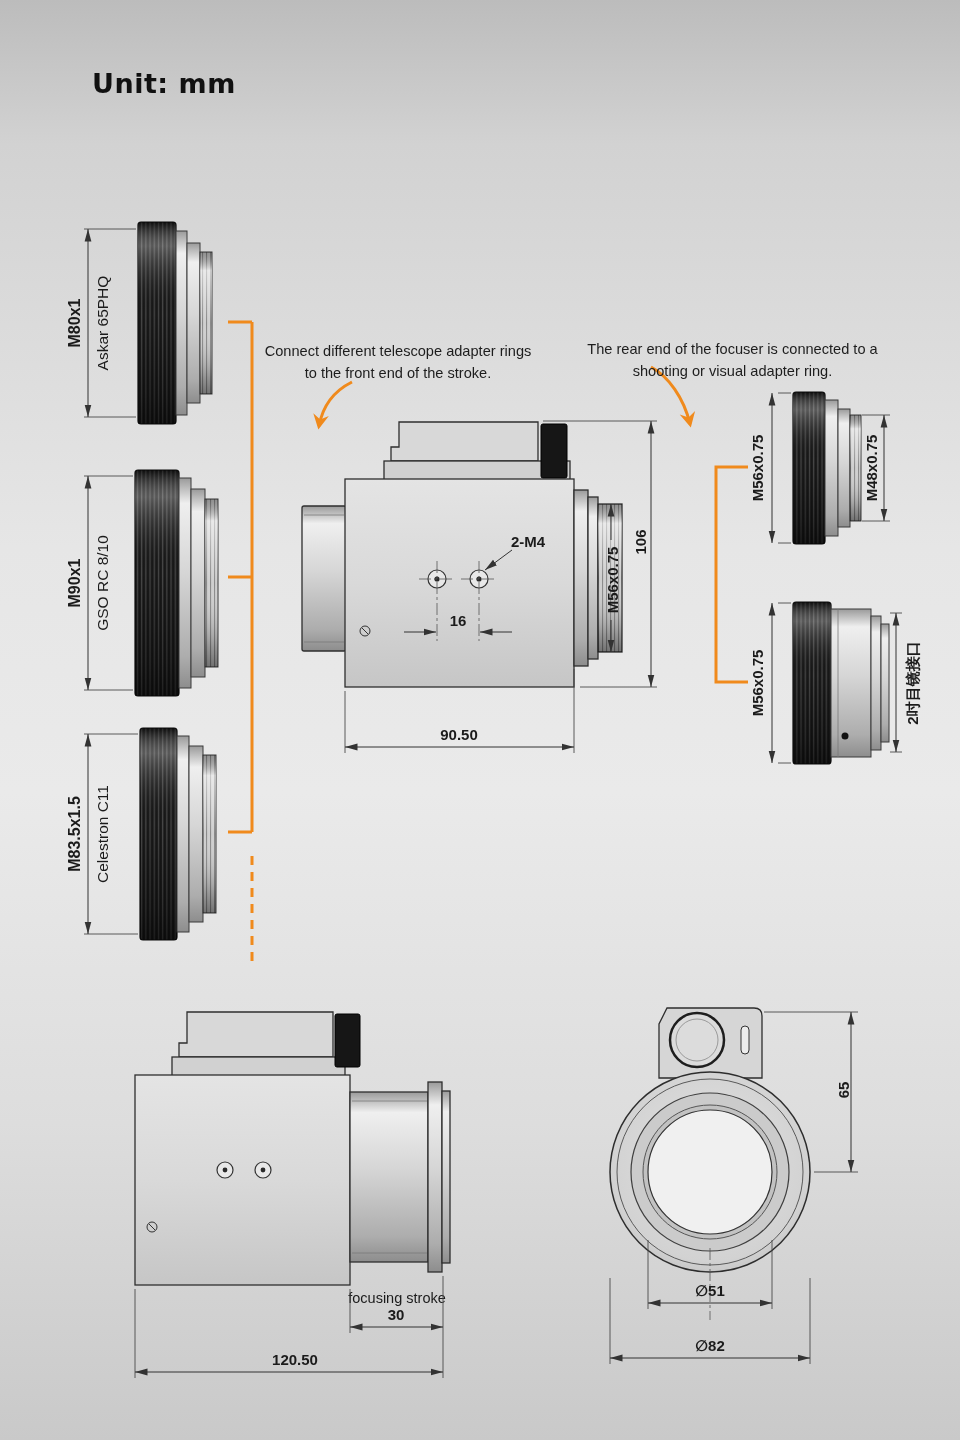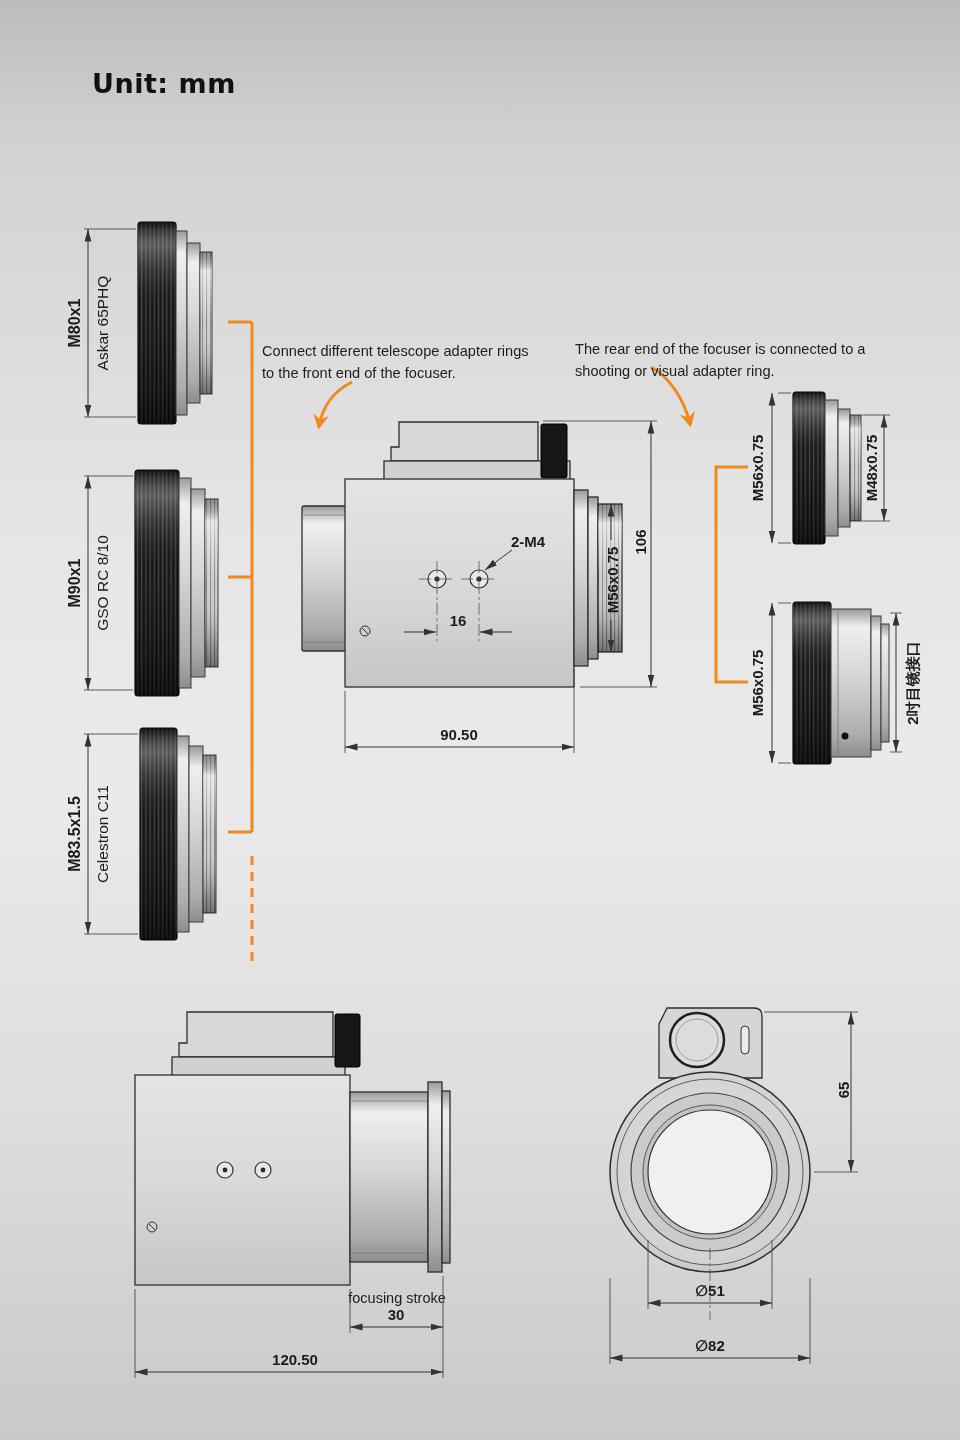--- a/index.html
+++ b/index.html
@@ -1,21 +1,21 @@
 <!DOCTYPE html>
 <html><head>
 <meta charset="utf-8">
 <style>
   html,body{margin:0;padding:0;}
   body{
     width:960px;height:1440px;position:relative;overflow:hidden;
     background:linear-gradient(180deg,#bcbcbc 0%,#d2d2d2 10%,#e6e6e6 38%,#eaeaea 55%,#dddddd 78%,#c9c9c9 100%);
     font-family:"Liberation Sans","DejaVu Sans",sans-serif;color:#1a1a1a;
   }
-  .abs{position:absolute;}
+  .abs{position:absolute;text-align:center;}
   #title{left:92px;top:68px;font-size:27px;font-weight:600;letter-spacing:.5px;color:#111;font-family:"DejaVu Sans",sans-serif;}
   .note{font-size:14.6px;line-height:1.5;color:#1d1d1d;}
   #note-front{left:262px;top:341px;width:272px;}
   #note-rear{left:575px;top:326px;width:315px;margin-top:13px;}
   svg{position:absolute;left:0;top:0;}
   text{font-family:"Liberation Sans","DejaVu Sans",sans-serif;fill:#1b1b1b;}
   .t-bold{font-size:16px;font-weight:bold;}
   .t-reg{font-size:15.5px;}
   .t-dim{font-size:15px;font-weight:bold;}
   .t-note{font-size:14.5px;}
@@ -255,14 +255,14 @@
     <path class="orange" d="M252,856 V966" stroke-dasharray="9 7"></path>
   </g>
   <g>
     <path class="orange" d="M748,467 H716 V682 H748"></path>
   </g>
   <path class="orange" d="M352,382 C336,390 323,404 319,426" stroke-width="3.4" marker-end="url(#arrO)"></path>
   <path class="orange" d="M651,367 C668,376 684,398 690,424" stroke-width="3.4" marker-end="url(#arrO)"></path>
 </svg>
 
 <div class="abs" id="title">Unit: mm</div>
-<div class="abs note" id="note-front">Connect different telescope adapter rings to the front end of the focuser.</div>
+<div class="abs note" id="note-front">Connect different telescope adapter rings to the front end of the stroke.</div>
 <div class="abs note" id="note-rear">The rear end of the focuser is connected to a shooting or visual adapter ring.</div>
 
 </body></html>

